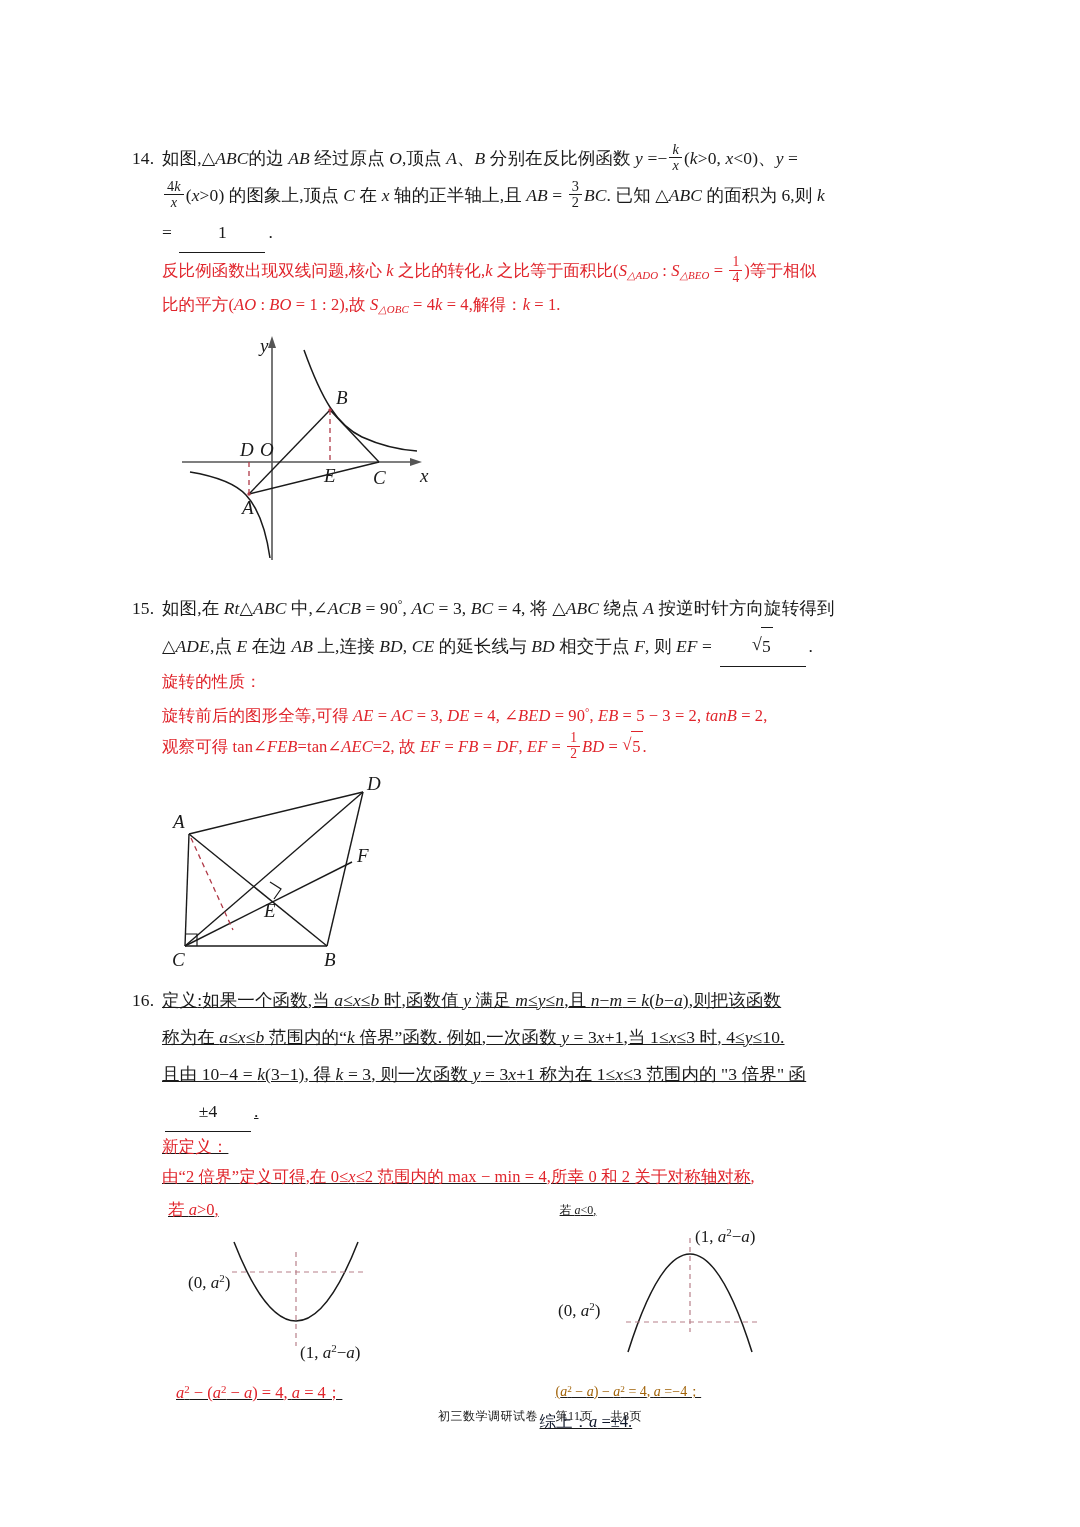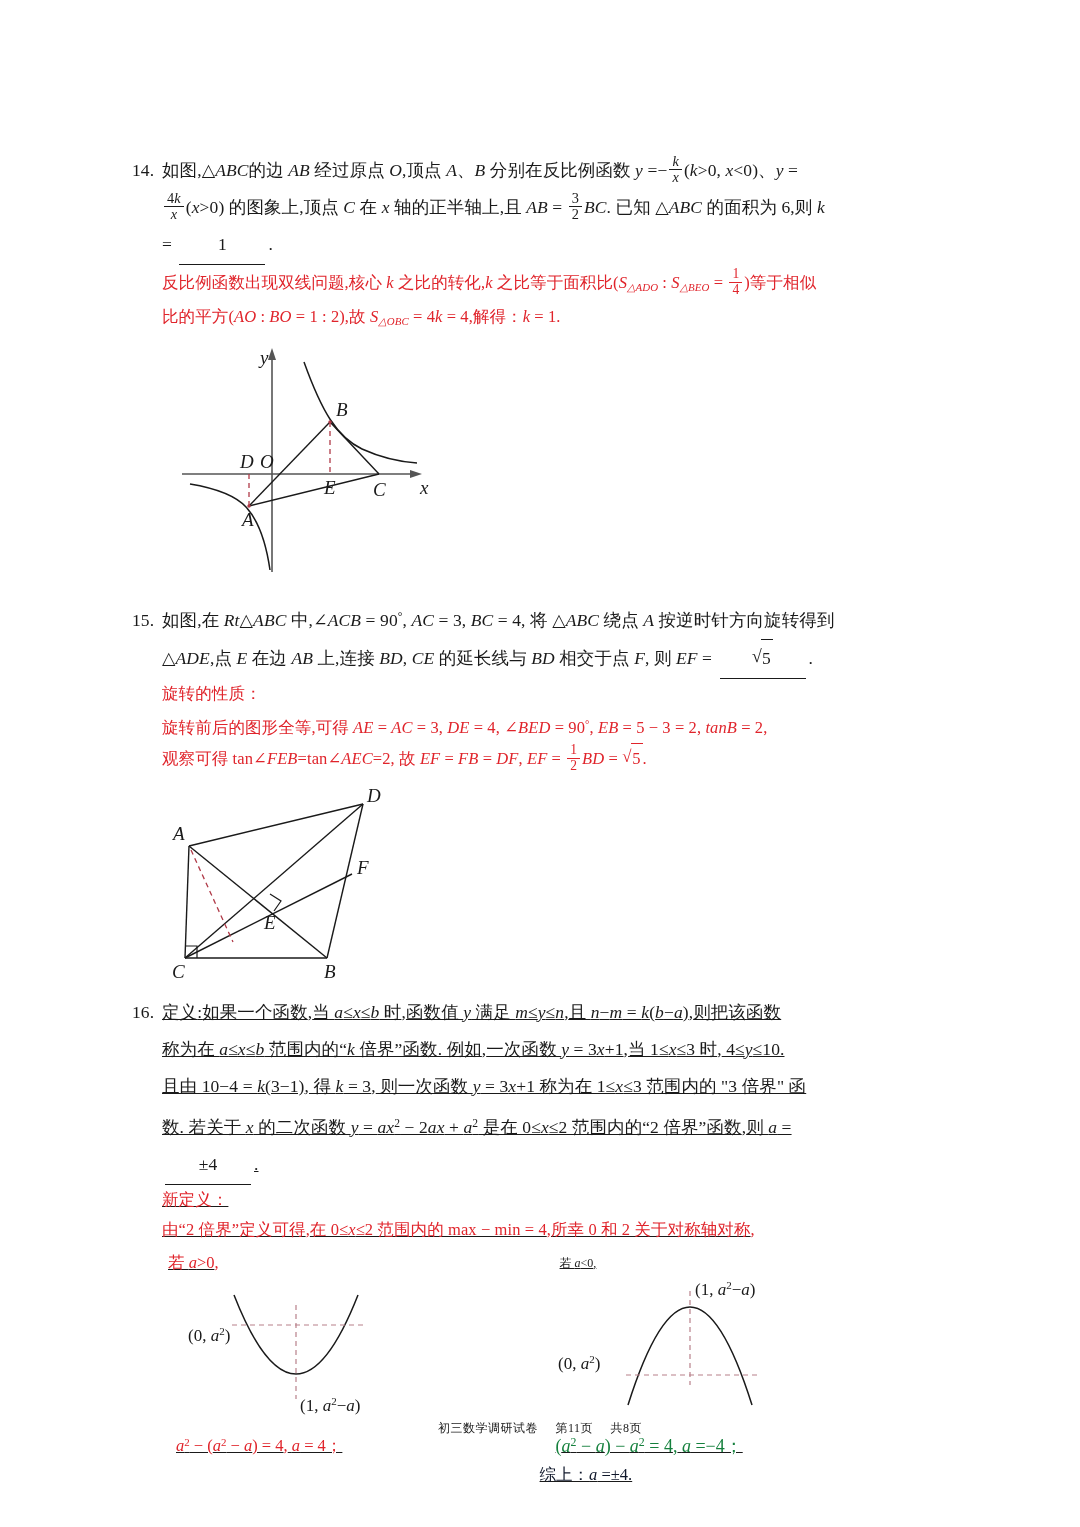--- a/index.html
+++ b/index.html
@@ -10,21 +10,21 @@
   body {
     width: 1080px;
     height: 1527px;
     position: relative;
     font-family: "Liberation Serif", "DejaVu Serif", serif;
     color: #1a1a1a;
     overflow: hidden;
   }
   .page {
     position: absolute;
-    left: 0; top: 12px;
+    left: 0; top: 0;
     width: 1080px;
     height: 1103px;
     background: #fff;
   }
   .content {
     position: absolute;
     left: 132px;
     top: 140px;
     width: 828px;
   }
@@ -250,23 +250,20 @@
     <div class="qline indent">
       <span class="qnum">16.</span>定义<span class="up">:</span>如果一个函数<span class="up">,</span>当 <span class="it">a</span>≤<span class="it">x</span>≤<span class="it">b</span> 时<span class="up">,</span>函数值 <span class="it">y</span> 满足 <span class="it">m</span>≤<span class="it">y</span>≤<span class="it">n</span><span class="up">,</span>且 <span class="it">n</span>−<span class="it">m</span> = <span class="it">k</span>(<span class="it">b</span>−<span class="it">a</span>)<span class="up">,</span>则把该函数
     </div>
     <div class="qline indent">
       称为在 <span class="it">a</span>≤<span class="it">x</span>≤<span class="it">b</span> 范围内的“<span class="it">k</span> 倍界”函数. 例如<span class="up">,</span>一次函数 <span class="it">y</span> = 3<span class="it">x</span>+1<span class="up">,</span>当 1≤<span class="it">x</span>≤3 时<span class="up">,</span> 4≤<span class="it">y</span>≤10.
     </div>
     <div class="qline indent">
       且由 10−4 = <span class="it">k</span>(3−1)<span class="up">,</span> 得 <span class="it">k</span> = 3<span class="up">,</span> 则一次函数 <span class="it">y</span> = 3<span class="it">x</span>+1 称为在 1≤<span class="it">x</span>≤3 范围内的 "3 倍界" 函
     </div>
     <div class="qline indent">
-      数. 若关于 <span class="it">x</span> 的二次函数 <span class="it">y</span> = <span class="it">ax</span><span class="sup">2</span> − 2<span class="it">ax</span> + <span class="it">a</span><span class="sup">2</span> 是在 0≤<span class="it">x</span>≤2 范围内的“2 倍界”函数<span class="up">,</span>则 <span class="it">a</span> =
-    </div>
-    <div class="qline indent">
       <span class="blank">±4</span>.
     </div>
 
     <div class="note">
       新定义：
     </div>
     <div class="note">
       由“2 倍界”定义可得<span class="up">,</span>在 0≤<span class="it">x</span>≤2 范围内的 max − min = 4<span class="up">,</span>所幸 0 和 2 关于对称轴对称<span class="up">,</span>
     </div>
 
@@ -302,21 +299,21 @@
 
             <path d="M 88 128 Q 150 -68 212 128" fill="none" stroke="#1a1a1a" stroke-width="1.5"></path>
 
             <line x1="150" y1="14" x2="150" y2="108" stroke="#b8808a" stroke-width="1.2" stroke-dasharray="5,4"></line>
 
             <line x1="86" y1="98" x2="218" y2="98" stroke="#b8808a" stroke-width="1.2" stroke-dasharray="5,4"></line>
             <text class="lbl-sm" x="155" y="18">(1<tspan>,</tspan> <tspan font-style="italic">a</tspan><tspan font-size="11" dy="-6">2</tspan><tspan dy="6">−</tspan><tspan font-style="italic">a</tspan>)</text>
             <text class="lbl-sm" x="18" y="92">(0<tspan>,</tspan> <tspan font-style="italic">a</tspan><tspan font-size="11" dy="-6">2</tspan><tspan dy="6">)</tspan></text>
           </svg>
         </div>
-        <div style="color:#15803d; font-size:18px; line-height:30px; padding-left:16px;">
+        <div style="color:#a16207; font-size:14px; line-height:30px; padding-left:16px;">
           (<span class="it">a</span><span class="sup">2</span> − <span class="it">a</span>) − <span class="it">a</span><span class="sup">2</span> = 4<span class="up">,</span> <span class="it">a</span> =−4；
         </div>
         <div style="color:#0f172a; font-size:16.5px; line-height:30px;">
           综上：<span class="it">a</span> =±4.
         </div>
       </div>
     </div>
   </div>
  </div>
 

